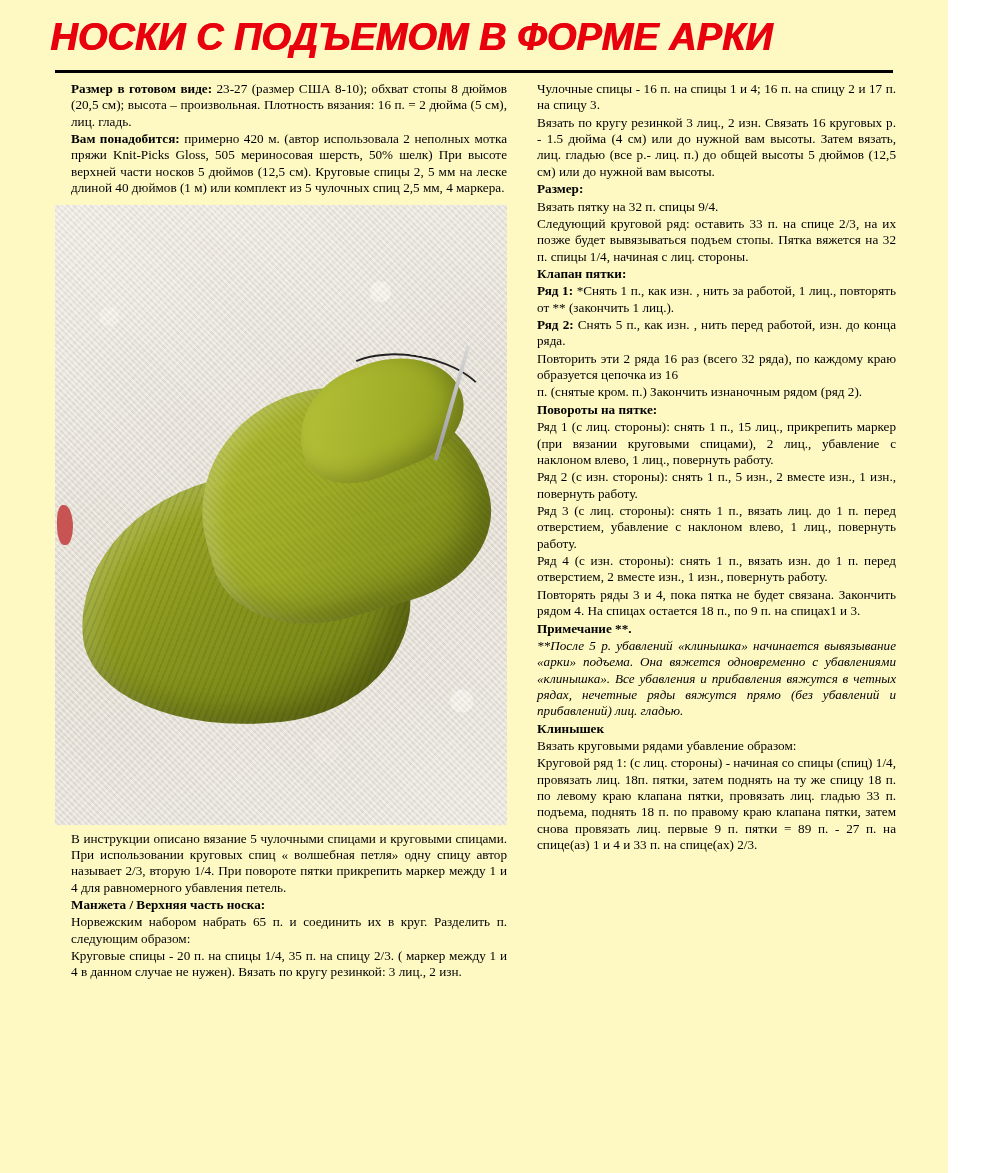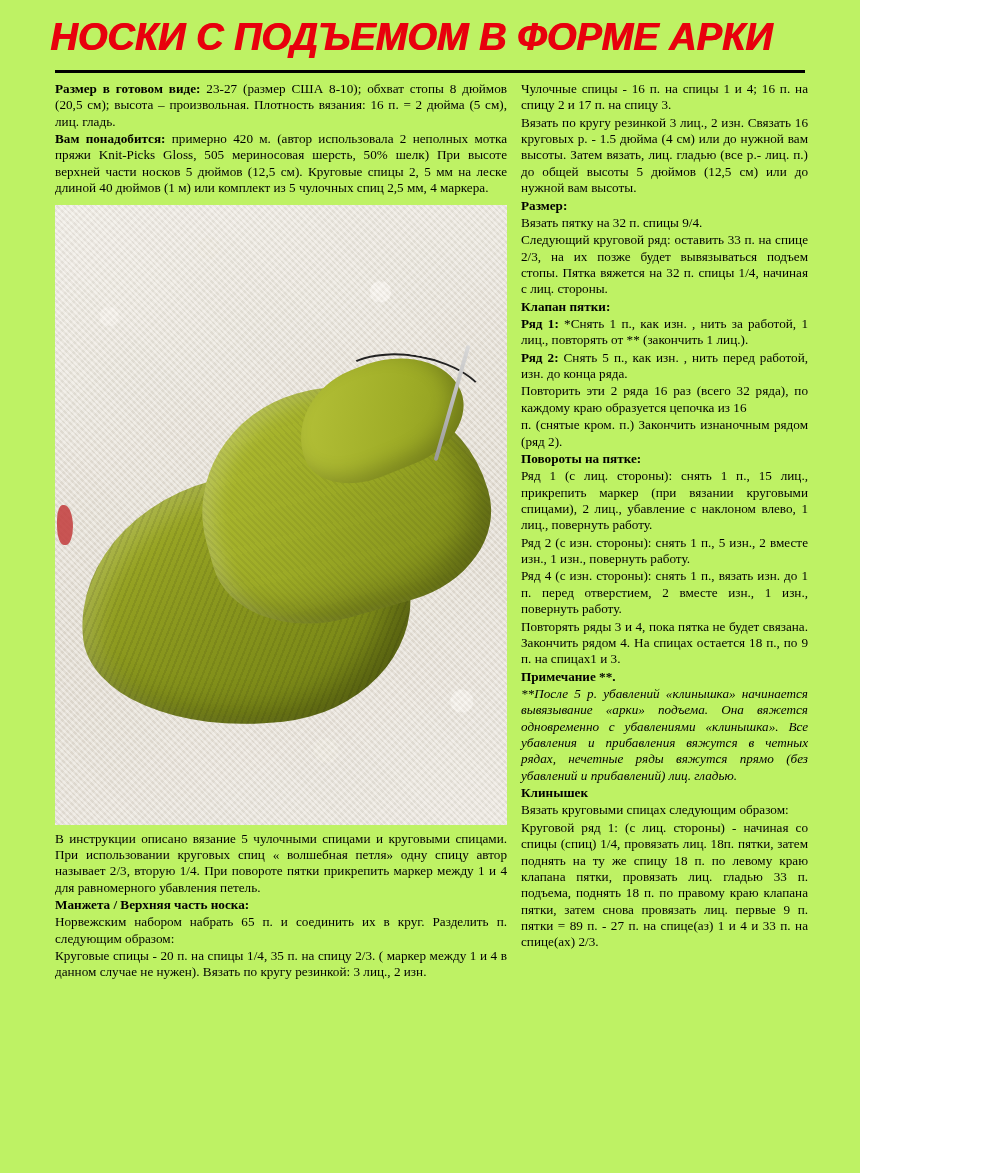--- a/index.html
+++ b/index.html
@@ -9,24 +9,24 @@
   }
   body {
     width: 1000px;
     height: 1173px;
     font-family: "Liberation Serif", serif;
     color: #000;
     position: relative;
     overflow: hidden;
   }
   .page {
-    width: 860px;
+    width: 948px;
     height: 1173px;
     position: relative;
-    background: #bef264;
+    background: #fef9c3;
     box-sizing: border-box;
     padding: 0;
   }
   .title-bar {
     padding: 18px 0 6px 50px;
   }
   .title {
     color: #e8000d;
     font-family: "Liberation Sans", sans-serif;
     font-weight: bold;
@@ -49,21 +49,21 @@
   }
   .col {
     width: 447px;
     font-size: 13.2px;
     line-height: 1.24;
     text-align: justify;
   }
   .col-left { width: 452px; }
   .col-right { width: 447px; }
   p {
-    margin: 0 0 1px 0;
+    margin: 0 0 1px 16px;
   }
   .b { font-weight: bold; }
   .bi { font-weight: normal; font-style: italic; }
   .photo {
     margin: 8px 0 6px 0;
     width: 452px;
     height: 620px;
     position: relative;
     overflow: hidden;
     background: #e6e0d8;
@@ -220,24 +220,25 @@
       <p><span>Вязать пятку на 32 п. спицы 9/4.</span></p>
       <p><span>Следующий круговой ряд: оставить 33 п. на спице 2/3, на их позже будет вывязываться подъем стопы. Пятка вяжется на 32 п. спицы 1/4, начиная с лиц. стороны.</span></p>
       <p><span class="b">Клапан пятки:</span></p>
       <p><span class="b">Ряд 1:</span><span> *Снять 1 п., как изн. , нить за работой, 1 лиц., повторять от ** (закончить 1 лиц.).</span></p>
       <p><span class="b">Ряд 2:</span><span> Снять 5 п., как изн. , нить перед работой, изн. до конца ряда.</span></p>
       <p><span>Повторить эти 2 ряда 16 раз (всего 32 ряда), по каждому краю образуется цепочка из  16</span></p>
       <p><span>п. (снятые кром. п.) Закончить изнаночным рядом (ряд 2).</span></p>
       <p><span class="b">Повороты на пятке:</span></p>
       <p><span>Ряд 1 (с лиц. стороны): снять 1 п., 15 лиц., прикрепить маркер (при вязании круговыми спицами), 2 лиц., убавление с наклоном влево, 1 лиц., повернуть работу.</span></p>
       <p><span>Ряд 2 (с изн. стороны): снять 1 п., 5 изн., 2 вместе изн., 1 изн., повернуть работу.</span></p>
+      <p><span>Ряд 3 (с лиц. стороны): снять 1 п., вязать лиц. до 1 п. перед отверстием, убавление с наклоном влево, 1 лиц., повернуть работу.</span></p>
       <p><span>Ряд 4 (с изн. стороны): снять 1 п., вязать изн. до 1 п. перед отверстием, 2 вместе изн., 1 изн., повернуть работу.</span></p>
       <p><span>Повторять ряды 3 и 4, пока пятка не будет связана. Закончить рядом 4.  На спицах остается 18 п., по 9 п. на спицах1 и 3.</span></p>
       <p><span class="b">Примечание **.</span></p>
       <p class="bi"><span>**После 5 р. убавлений «клинышка» начинается вывязывание «арки» подъема. Она вяжется одновременно с убавлениями «клинышка». Все убавления и прибавления вяжутся в четных рядах, нечетные ряды вяжутся прямо (без убавлений и прибавлений) лиц. гладью.</span></p>
       <p><span class="b">Клинышек</span></p>
-      <p><span>Вязать круговыми спицах следующим образом:</span></p>
+      <p><span>Вязать круговыми рядами убавление образом:</span></p>
       <p><span>Круговой ряд 1: (с лиц. стороны) - начиная со спицы (спиц) 1/4, провязать лиц. 18п. пятки, затем поднять на ту же спицу 18 п. по левому краю клапана пятки, провязать лиц. гладью 33 п. подъема, поднять 18 п. по правому краю клапана пятки, затем снова провязать лиц. первые 9 п. пятки = 89 п. - 27 п. на спице(аз) 1 и 4 и 33 п. на спице(ах) 2/3.</span></p>
 
     </div>
 
   </div>
 </div>
 
 </body></html>

